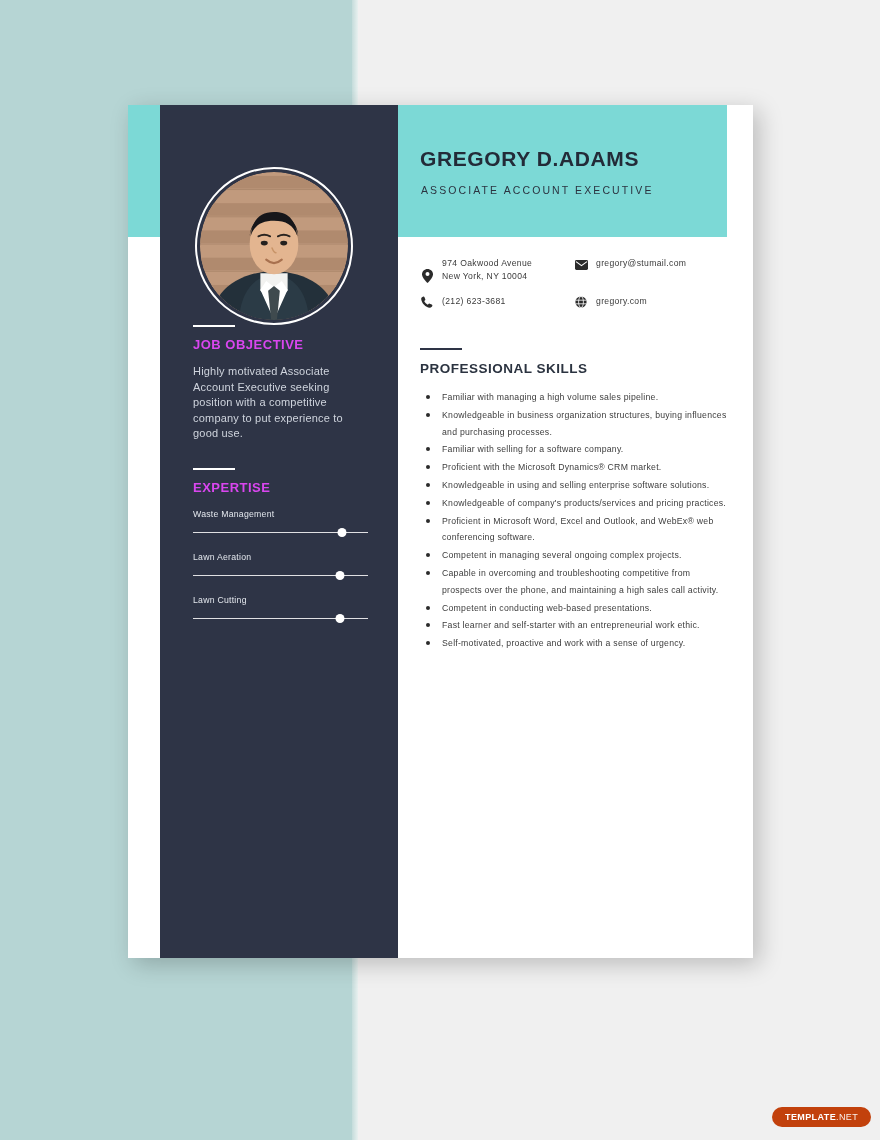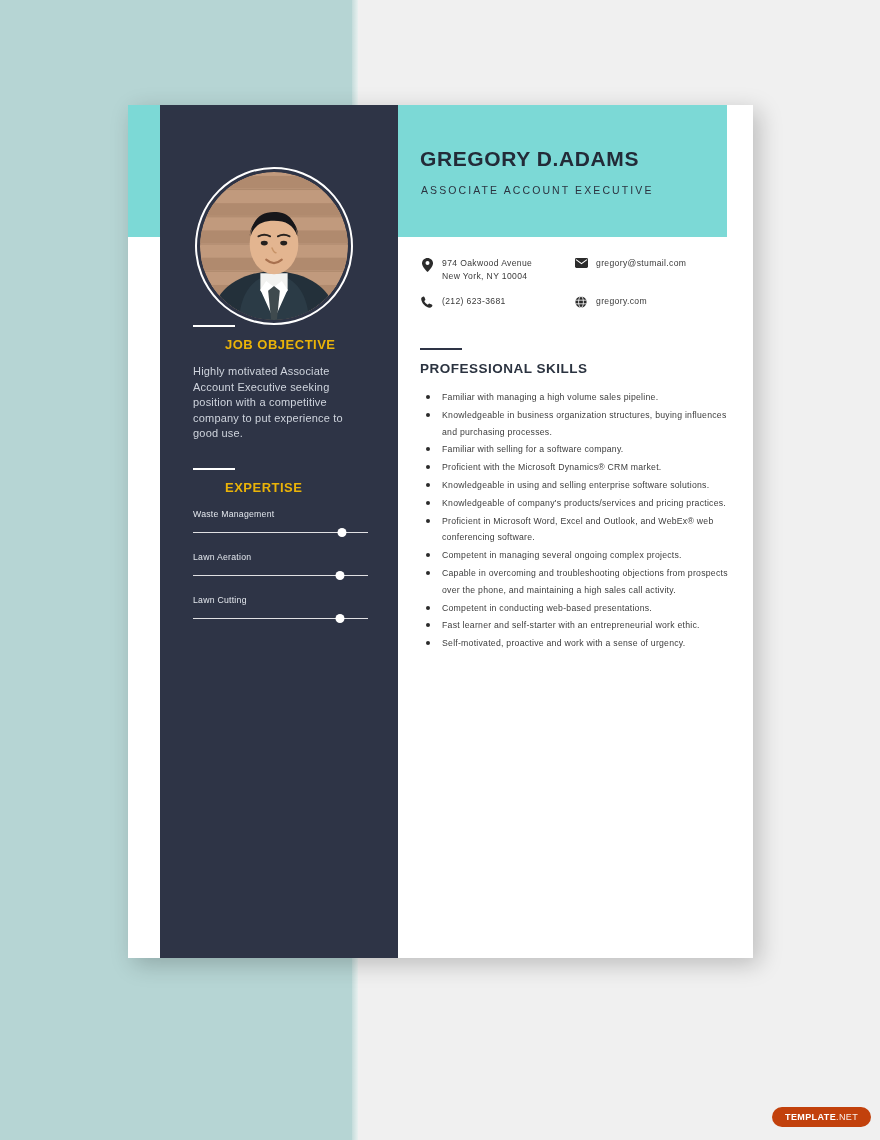--- a/index.html
+++ b/index.html
@@ -17,21 +17,21 @@
 
   .sidebar{position:absolute;left:32px;top:0;width:238px;height:853px;background:#2e3446;}
   .main{position:absolute;left:270px;top:0;width:355px;height:853px;background:#ffffff;}
 
   .header-teal{position:absolute;left:0;top:0;width:329px;height:132px;background:#7cd9d6;}
   .header-name{position:absolute;left:22px;top:42px;font-size:21px;font-weight:bold;color:#232b38;letter-spacing:0.6px;}
   .header-role{position:absolute;left:23px;top:79px;font-size:10.5px;color:#2b3340;letter-spacing:2.1px;}
 
   .contact{position:absolute;left:22px;top:152px;width:320px;}
   .crow{position:relative;height:34px;}
-  .citem{position:absolute;display:flex;align-items:flex-start;gap:8px;}
+  .citem{position:absolute;display:flex;align-items:flex-end;gap:8px;}
   .citem.c1{left:0;}
   .citem.c2{left:154px;}
   .cicon{width:14px;flex:0 0 14px;display:flex;justify-content:center;padding-top:1px;}
   .cicon svg{display:block;}
   .ctext{font-size:8.6px;color:#3a3a3a;line-height:13px;letter-spacing:0.35px;white-space:pre-line;}
 
   .rule-dark{width:42px;height:2px;background:#2e3446;}
   .rule-light{width:42px;height:2px;background:#ffffff;}
 
   .sec-main{position:absolute;left:22px;}
@@ -40,21 +40,21 @@
   .bullets{margin:13px 0 0 0;padding:0;list-style:none;}
   .bullets li{position:relative;padding-left:22px;font-size:8.7px;color:#3c3c3c;line-height:16.8px;letter-spacing:0.25px;margin-bottom:1px;}
   .bullets li::before{content:"";position:absolute;left:6px;top:6px;width:4px;height:4px;border-radius:50%;background:#2b2b2b;}
 
   .photo-wrap{position:absolute;left:35px;top:62px;width:158px;height:158px;border-radius:50%;
               border:2px solid #ffffff;box-sizing:border-box;overflow:hidden;background:#2e3446;}
   .photo{position:absolute;inset:3px;border-radius:50%;overflow:hidden;}
   .photo svg{display:block;width:100%;height:100%;}
 
   .sb-sec{position:absolute;left:33px;width:175px;}
-  .sb-sec .h{font-size:13px;font-weight:bold;color:#eab308;letter-spacing:0.5px;margin-top:10px;margin-left:32px;}
+  .sb-sec .h{font-size:13px;font-weight:bold;color:#d946ef;letter-spacing:0.5px;margin-top:10px;}
   .sb-body{margin-top:12px;font-size:11px;color:#cfd4dd;line-height:15.6px;letter-spacing:0.2px;}
 
   .skill{margin-top:15px;}
   .skill:first-of-type{margin-top:14px;}
   .skill .nm{font-size:8.7px;color:#e3e7ed;letter-spacing:0.25px;margin-bottom:9px;}
   .track{position:relative;height:9px;}
   .track .line{position:absolute;left:0;top:4px;width:100%;height:1px;background:#ffffff;opacity:0.85;}
   .track .knob{position:absolute;top:0;width:9px;height:9px;border-radius:50%;background:#ffffff;transform:translateX(-50%);}
 
   .badge{position:absolute;left:772px;top:1107px;padding:5px 13px;border-radius:11px;background:#c2410c;
@@ -215,21 +215,21 @@
       <div class="h">PROFESSIONAL SKILLS</div>
       <ul class="bullets" id="skills-list">
           <li>Familiar with managing a high volume sales pipeline.</li>
           <li>Knowledgeable in business organization structures, buying influences and purchasing processes.</li>
           <li>Familiar with selling for a software company.</li>
           <li>Proficient with the Microsoft Dynamics® CRM market.</li>
           <li>Knowledgeable in using and selling enterprise software solutions.</li>
           <li>Knowledgeable of company's products/services and pricing practices.</li>
           <li>Proficient in Microsoft Word, Excel and Outlook, and WebEx® web conferencing software.</li>
           <li>Competent in managing several ongoing complex projects.</li>
-          <li>Capable in overcoming and troubleshooting objections from prospects over the phone, and maintaining a high sales call activity.</li>
+          <li>Capable in overcoming and troubleshooting competitive from prospects over the phone, and maintaining a high sales call activity.</li>
           <li>Competent in conducting web-based presentations.</li>
           <li>Fast learner and self-starter with an entrepreneurial work ethic.</li>
           <li>Self-motivated, proactive and work with a sense of urgency.</li>
         </ul>
     </div>
 
   </div>
 </div>
 
 <div class="badge">

